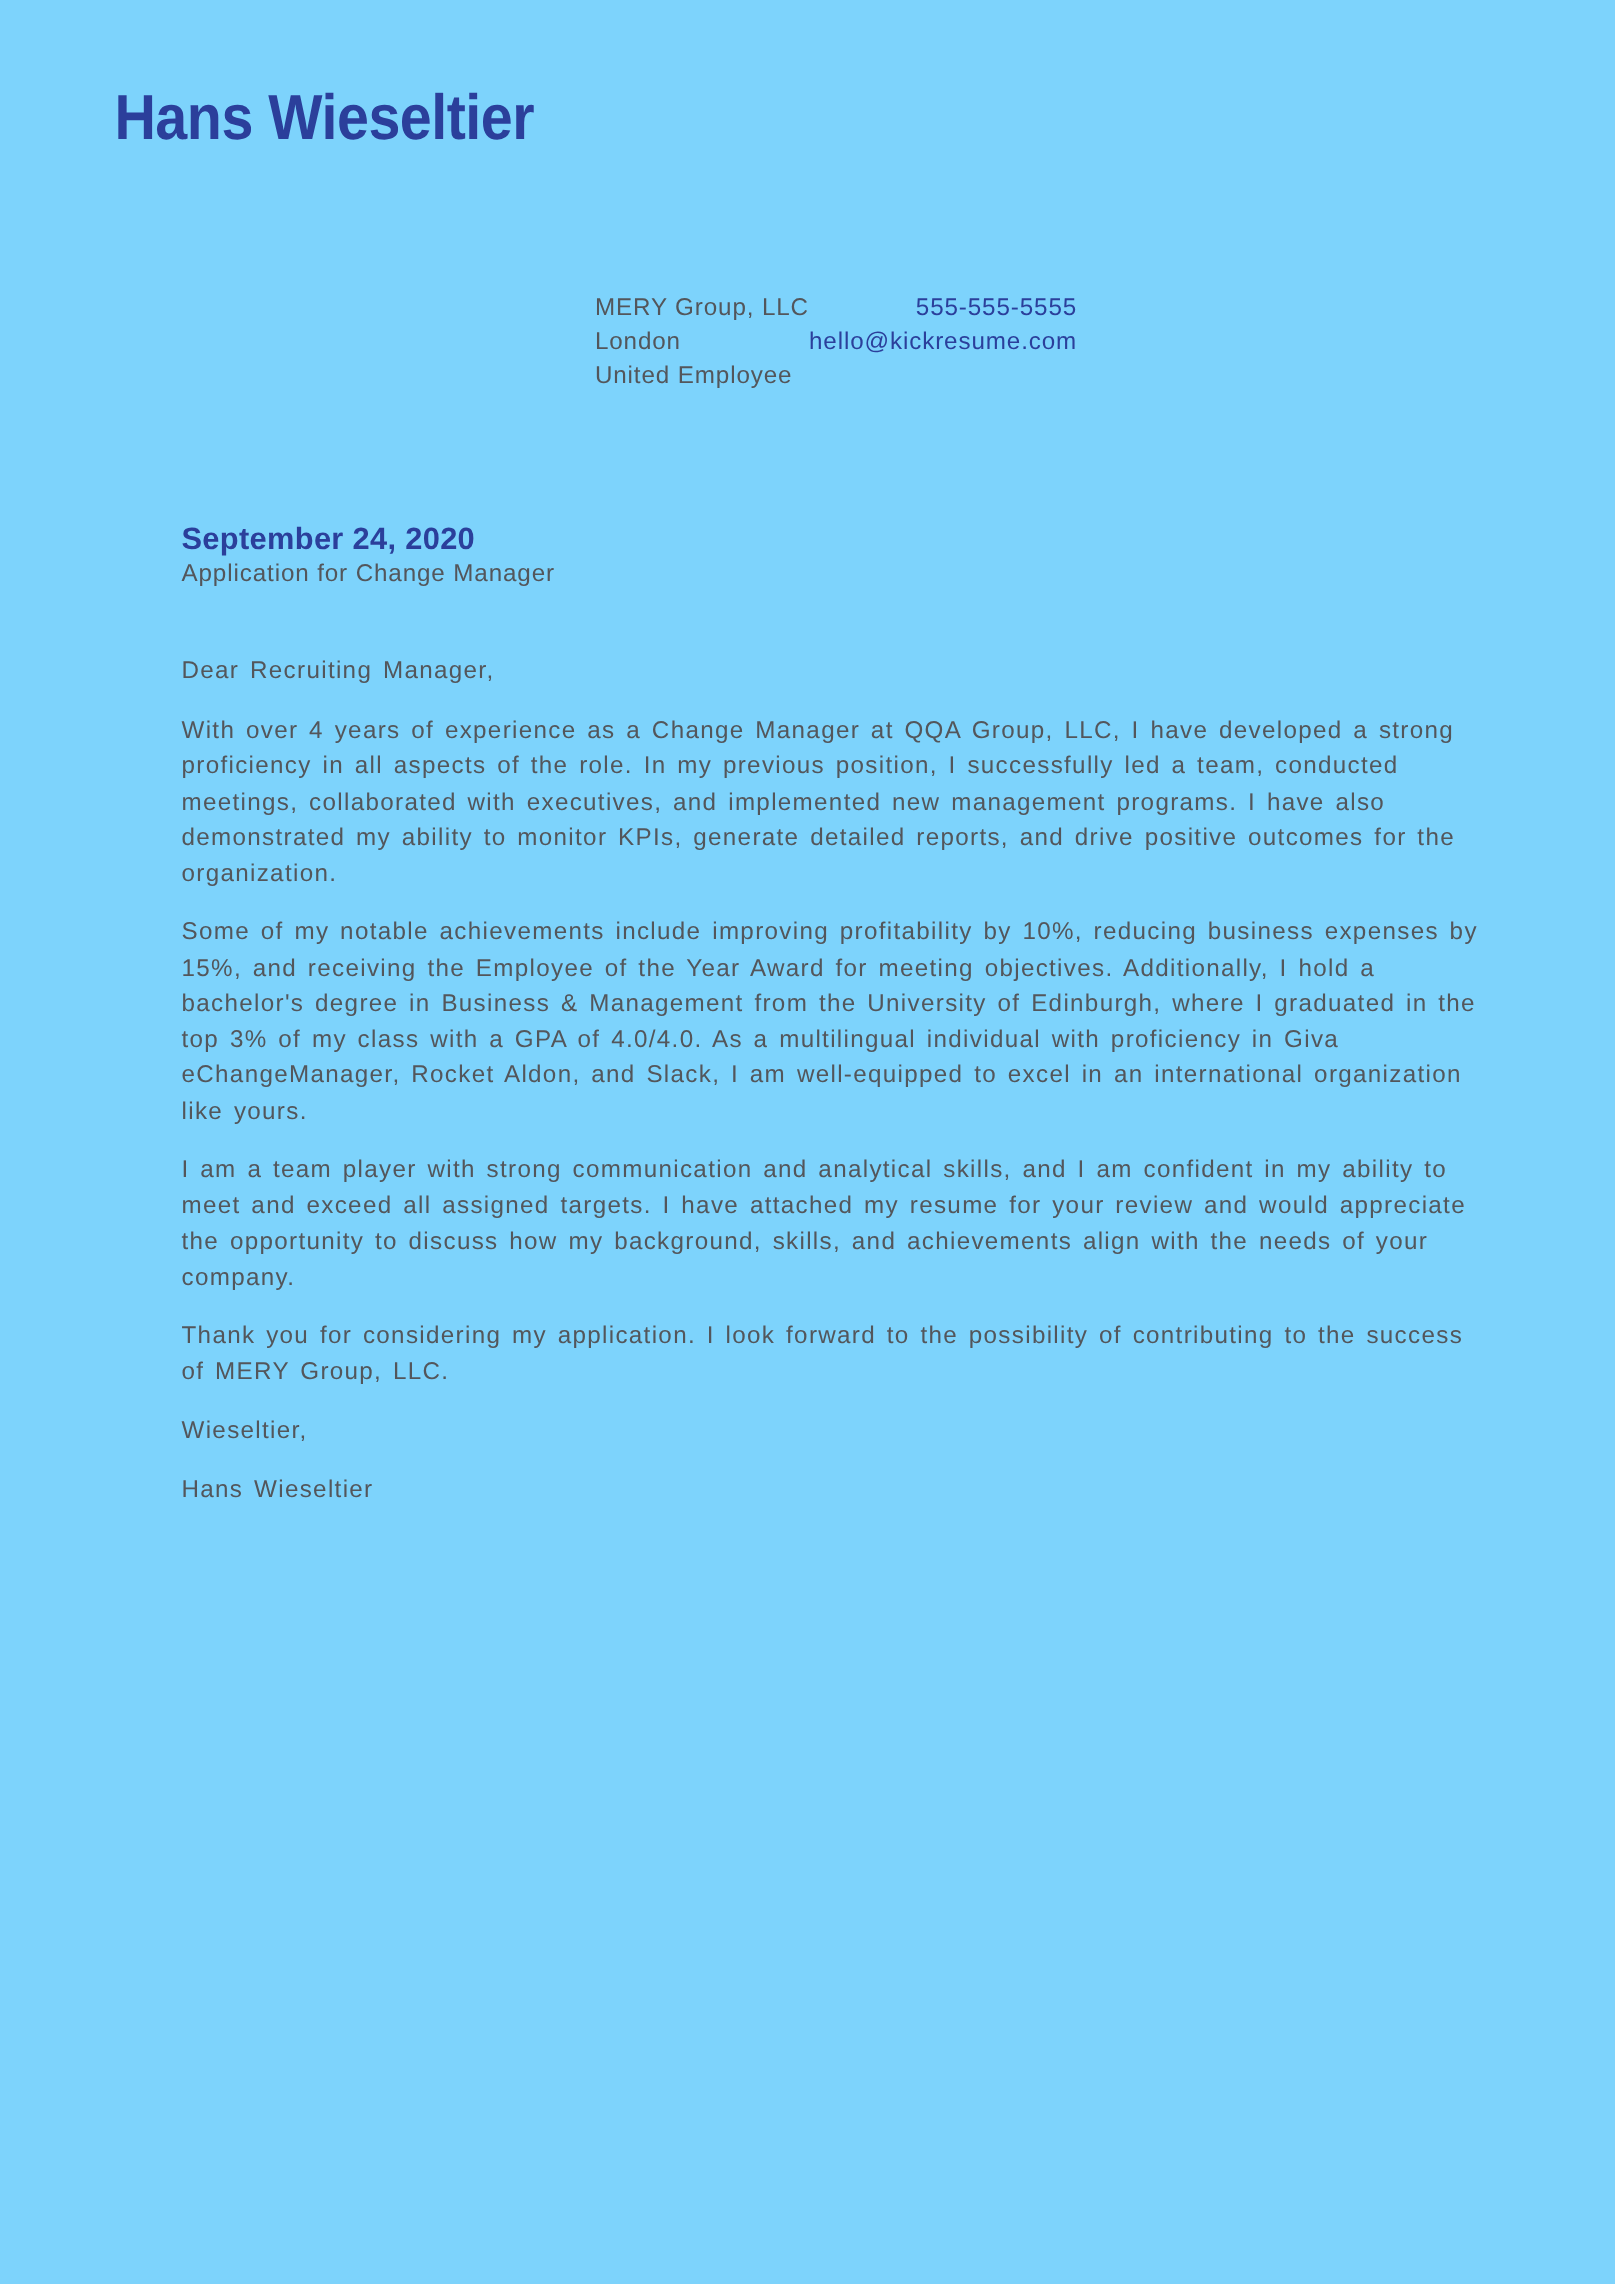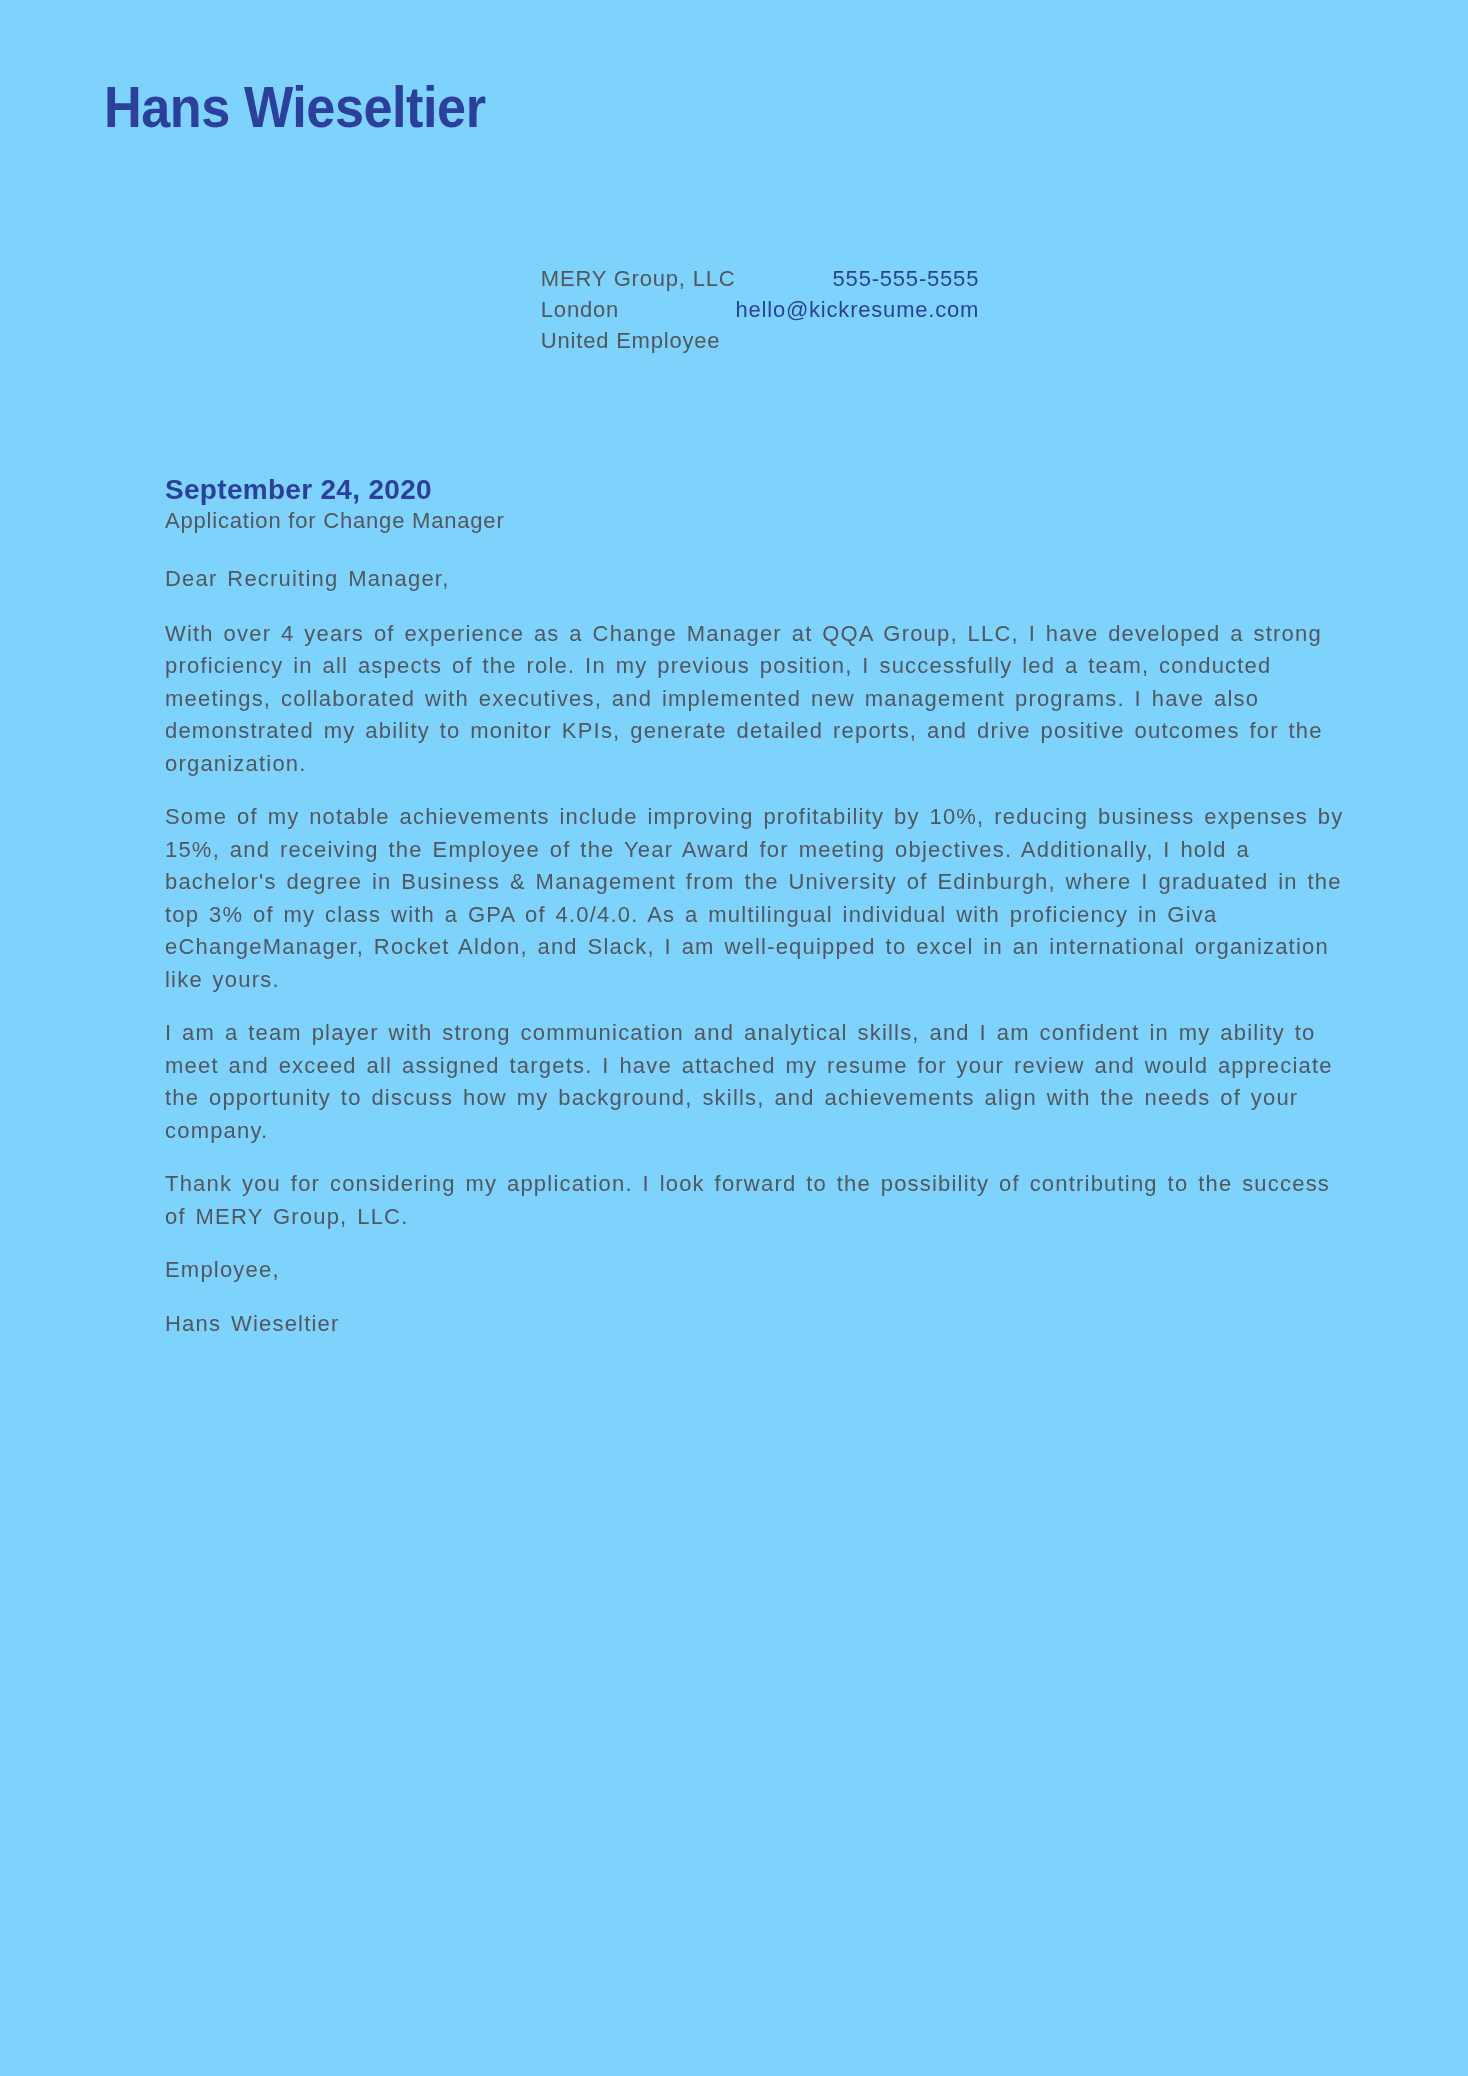--- a/index.html
+++ b/index.html
@@ -54,21 +54,21 @@
   }
   .subject-line {
     font-size: 22px;
     color: #53565b;
     letter-spacing: 0.8px;
   }
   .letter-body {
     position: absolute;
     left: 165px;
     right: 115px;
-    top: 563px;
+    top: 593px;
     font-size: 22px;
     color: #53565b;
     line-height: 32.5px;
     letter-spacing: 1.2px;
     word-spacing: 2.5px;
     text-align: left;
   }
   .letter-body p { margin: 0 0 21px 0; }
   .letter-body p.salutation { margin-bottom: 22px; }
   .letter-body p.closing { margin-bottom: 21px; }
@@ -97,17 +97,17 @@
     <div class="date-line">September 24, 2020</div>
     <div class="subject-line">Application for Change Manager</div>
   </div>
 
   <div class="letter-body">
     <p class="salutation">Dear Recruiting Manager,</p>
     <p>With over 4 years of experience as a Change Manager at QQA Group, LLC, I have developed a strong proficiency in all aspects of the role. In my previous position, I successfully led a team, conducted meetings, collaborated with executives, and implemented new management programs. I have also demonstrated my ability to monitor KPIs, generate detailed reports, and drive positive outcomes for the organization.</p>
     <p>Some of my notable achievements include improving profitability by 10%, reducing business expenses by 15%, and receiving the Employee of the Year Award for meeting objectives. Additionally, I hold a bachelor's degree in Business &amp; Management from the University of Edinburgh, where I graduated in the top 3% of my class with a GPA of 4.0/4.0. As a multilingual individual with proficiency in Giva eChangeManager, Rocket Aldon, and Slack, I am well-equipped to excel in an international organization like yours.</p>
     <p>I am a team player with strong communication and analytical skills, and I am confident in my ability to meet and exceed all assigned targets. I have attached my resume for your review and would appreciate the opportunity to discuss how my background, skills, and achievements align with the needs of your company.</p>
     <p>Thank you for considering my application. I look forward to the possibility of contributing to the success of MERY Group, LLC.</p>
-    <p class="closing">Employee,</p>
+    <p class="closing">Wieseltier,</p>
     <p class="signature">Hans Wieseltier</p>
   </div>
 
 </div>
 
 </body></html>

